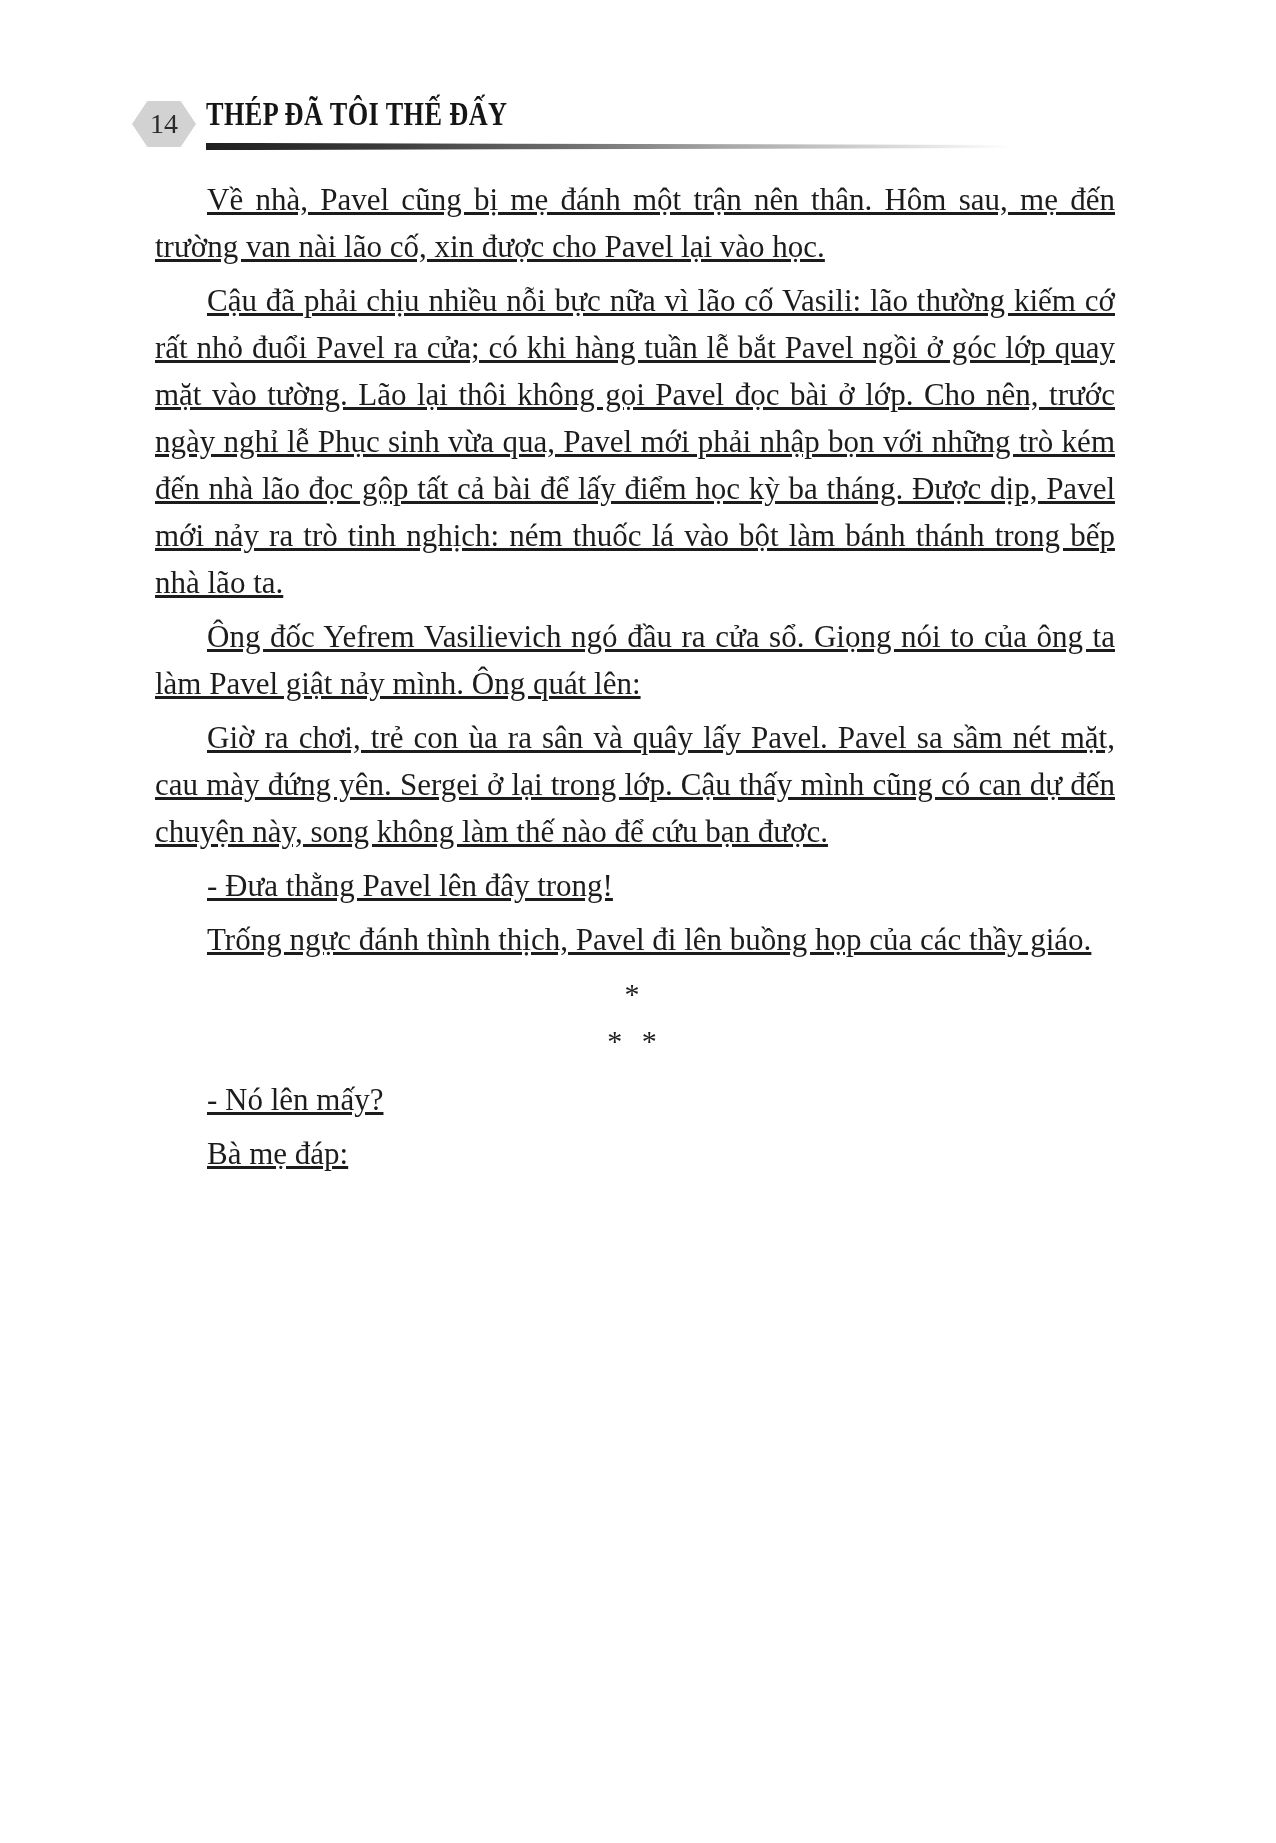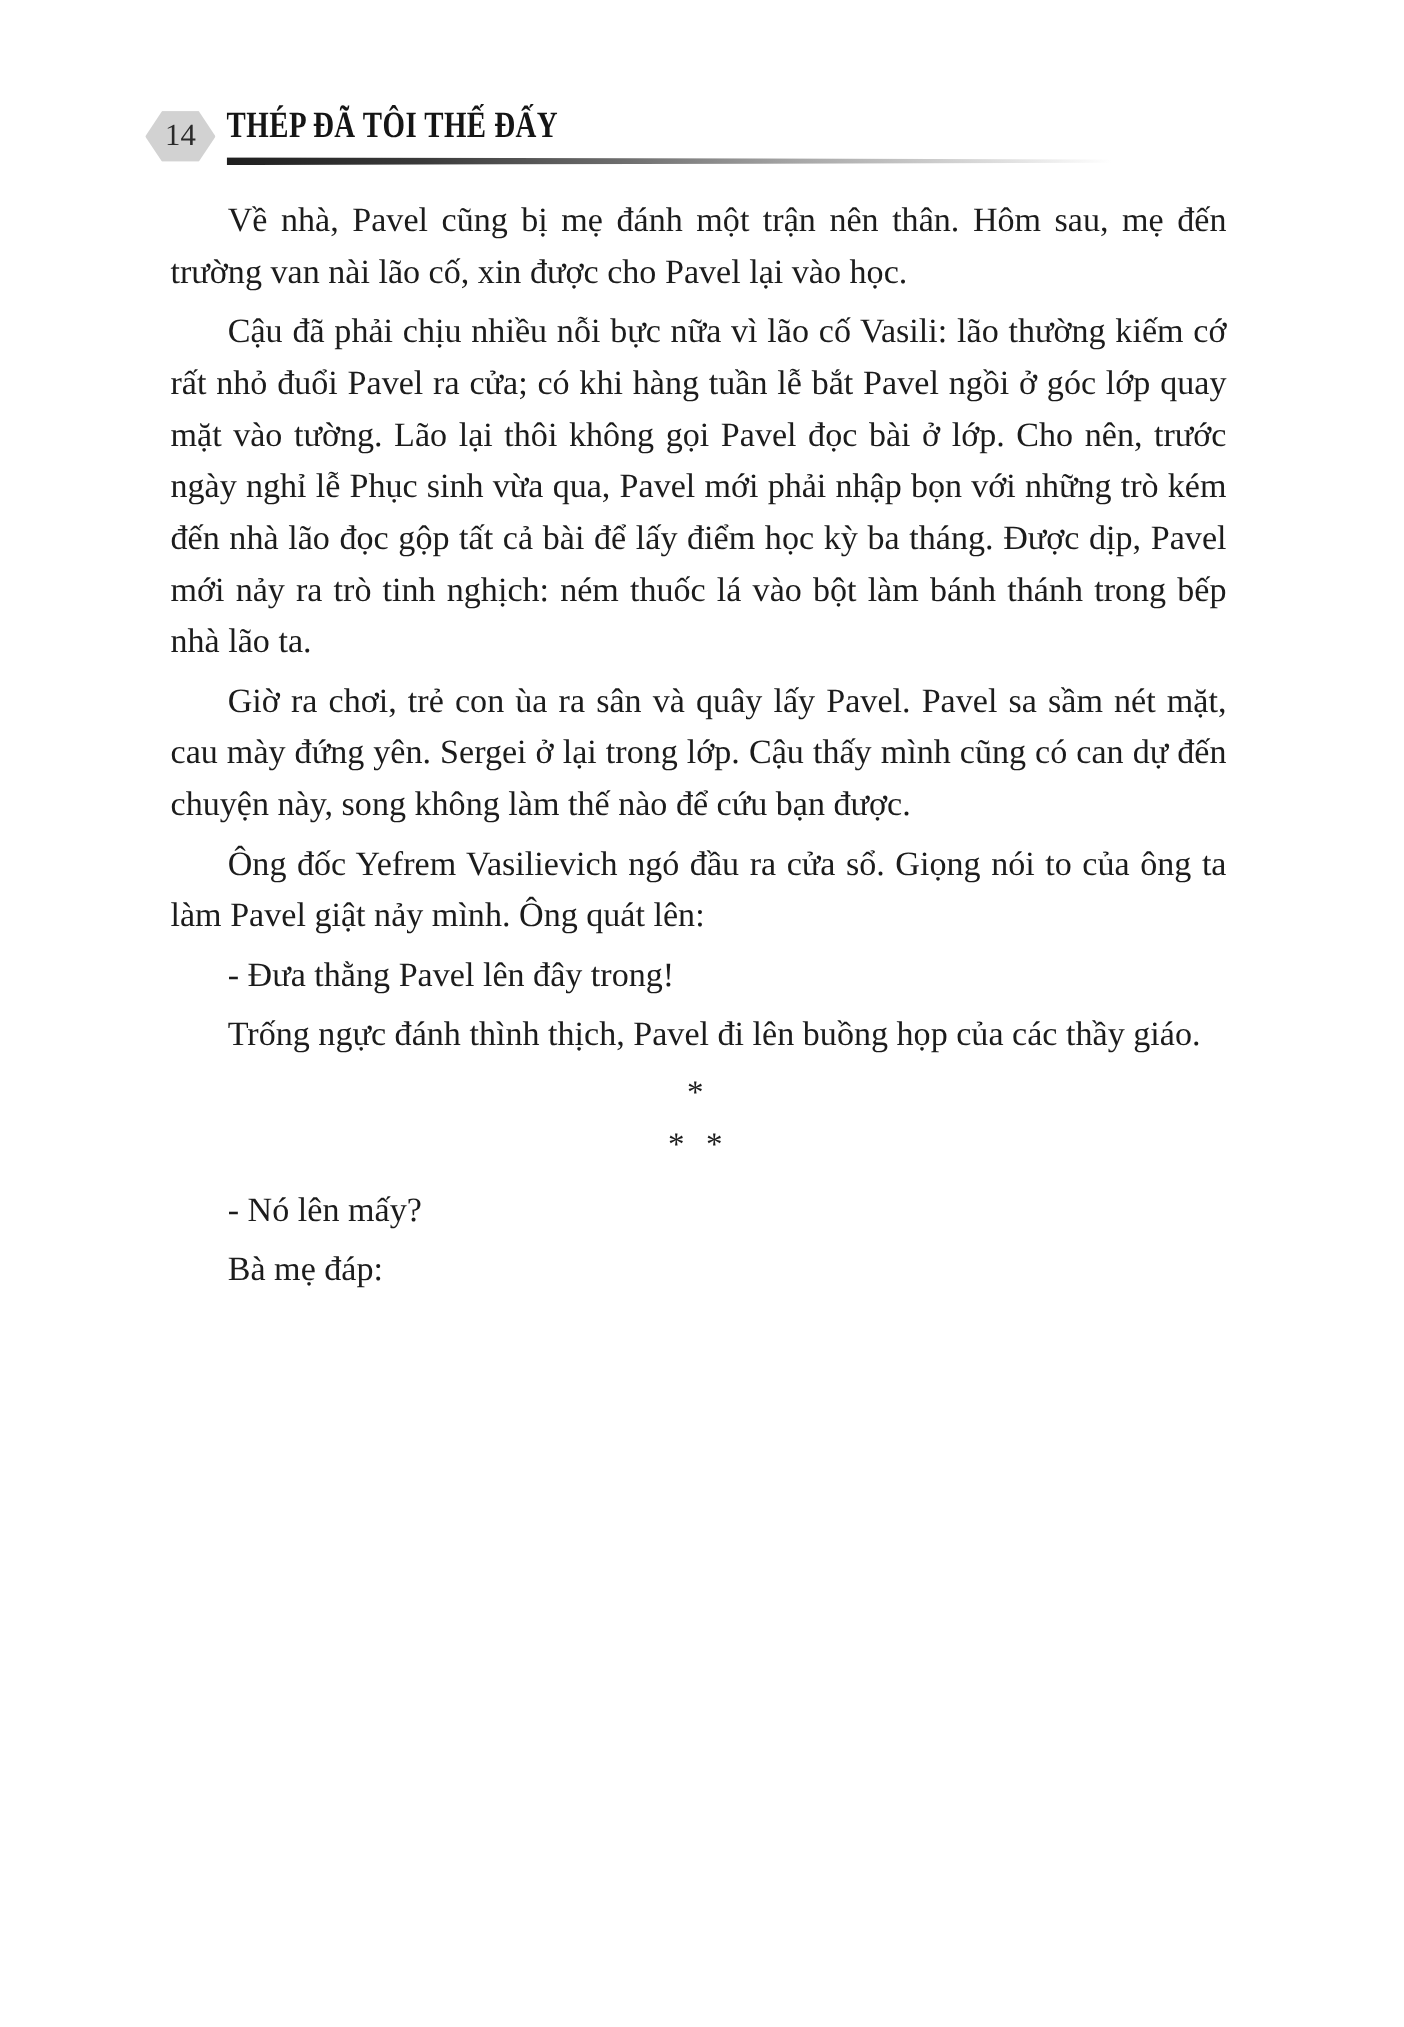--- a/index.html
+++ b/index.html
@@ -59,20 +59,21 @@
     top: 176px;
     width: 960px;
     font-size: 31px;
     line-height: 47px;
     text-align: justify;
     color: #1c1c1c;
   }
   .body-col p {
     margin: 0 0 7px 0;
     text-indent: 52px;
+    text-decoration: underline;
   }
   .separator {
     text-align: center;
     text-indent: 0;
     margin: 4px 0 12px 0;
     font-size: 30px;
   }
   .separator div { line-height: 47px; letter-spacing: 6px; }
 </style>
 </head>
@@ -84,22 +85,22 @@
     <span>14</span>
   </div>
 
   <div class="book-title">THÉP ĐÃ TÔI THẾ ĐẤY</div>
 
   <div class="header-rule"></div>
 
   <main class="body-col">
     <p>Về nhà, Pavel cũng bị mẹ đánh một trận nên thân. Hôm sau, mẹ đến trường van nài lão cố, xin được cho Pavel lại vào học.</p>
     <p>Cậu đã phải chịu nhiều nỗi bực nữa vì lão cố Vasili: lão thường kiếm cớ rất nhỏ đuổi Pavel ra cửa; có khi hàng tuần lễ bắt Pavel ngồi ở góc lớp quay mặt vào tường. Lão lại thôi không gọi Pavel đọc bài ở lớp. Cho nên, trước ngày nghỉ lễ Phục sinh vừa qua, Pavel mới phải nhập bọn với những trò kém đến nhà lão đọc gộp tất cả bài để lấy điểm học kỳ ba tháng. Được dịp, Pavel mới nảy ra trò tinh nghịch: ném thuốc lá vào bột làm bánh thánh trong bếp nhà lão ta.</p>
+    <p>Ông đốc Yefrem Vasilievich ngó đầu ra cửa sổ. Giọng nói to của ông ta làm Pavel giật nảy mình. Ông quát lên:</p>
     <p>Giờ ra chơi, trẻ con ùa ra sân và quây lấy Pavel. Pavel sa sầm nét mặt, cau mày đứng yên. Sergei ở lại trong lớp. Cậu thấy mình cũng có can dự đến chuyện này, song không làm thế nào để cứu bạn được.</p>
-    <p>Ông đốc Yefrem Vasilievich ngó đầu ra cửa sổ. Giọng nói to của ông ta làm Pavel giật nảy mình. Ông quát lên:</p>
     <p>- Đưa thằng Pavel lên đây trong!</p>
     <p>Trống ngực đánh thình thịch, Pavel đi lên buồng họp của các thầy giáo.</p>
 
     <div class="separator">
       <div>*</div>
       <div>* *</div>
     </div>
 
     <p>- Nó lên mấy?</p>
     <p>Bà mẹ đáp:</p>

